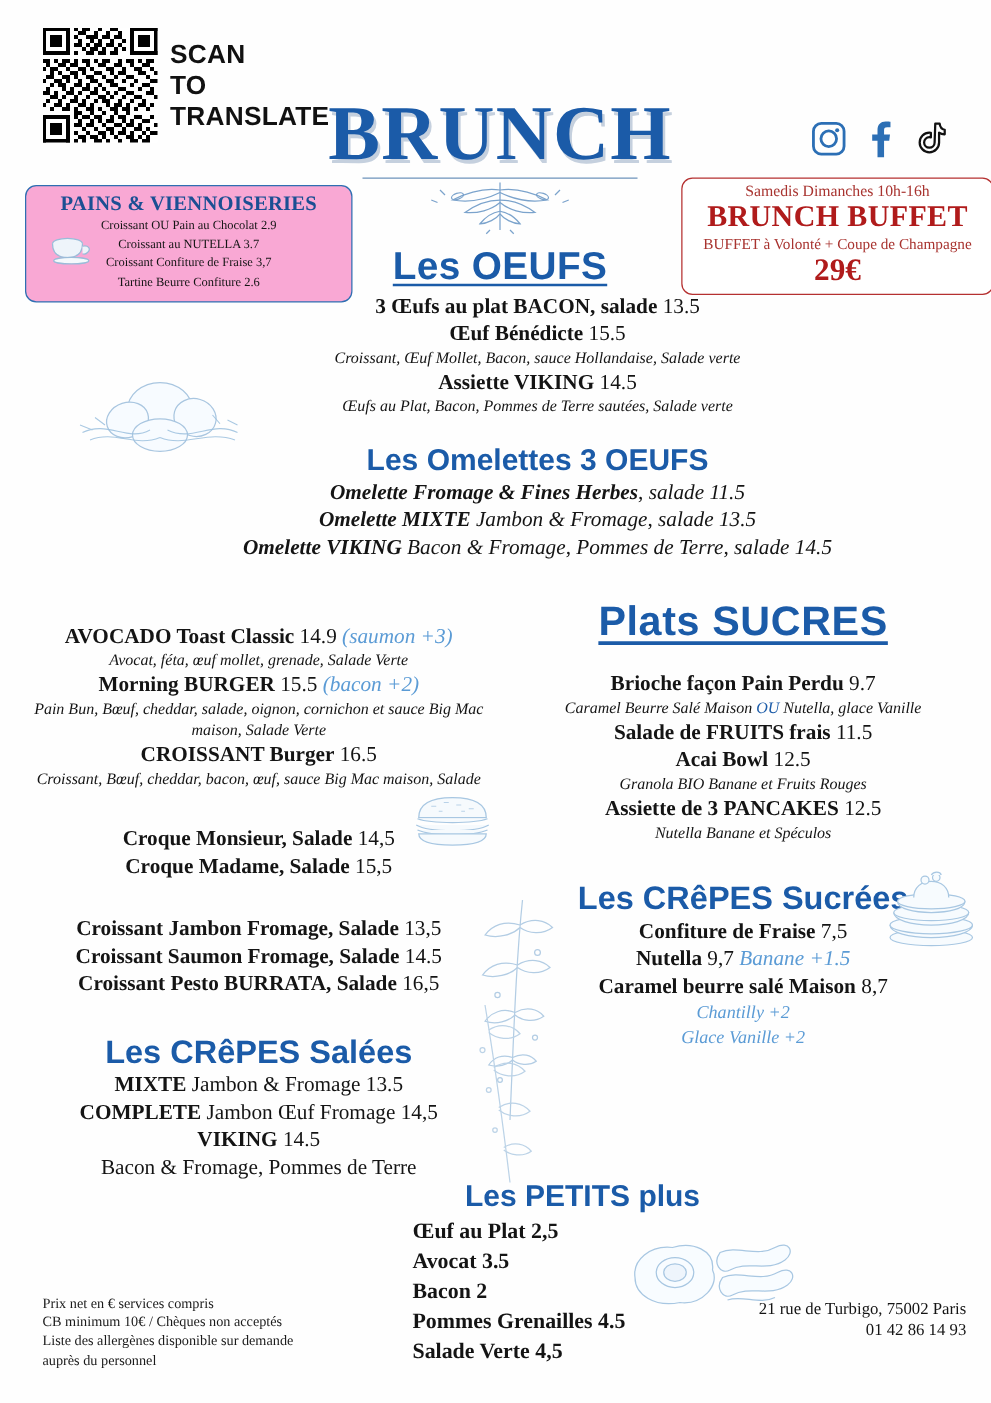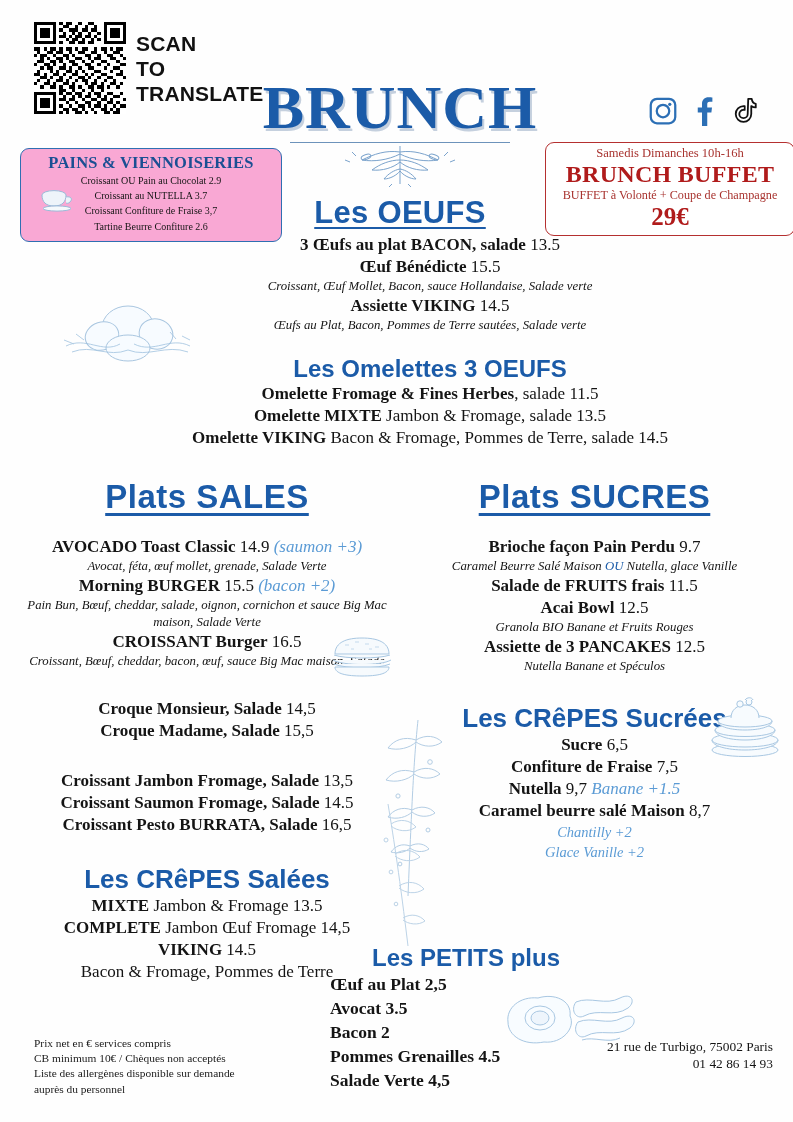--- a/index.html
+++ b/index.html
@@ -65,21 +65,21 @@
   .oeufs-items{position:absolute;left:150px;top:234px;width:560px;text-align:center;}
   .itm{font-size:17px;line-height:22px;}
   .itm b{font-weight:bold;}
   .desc{font-size:12.8px;line-height:17px;font-style:italic;}
 
   
   .omel-h{
     position:absolute;left:150px;top:355px;width:560px;text-align:center;
     font-family:"Liberation Sans", sans-serif;font-weight:bold;font-size:24px;color:#1b5ba8;
   }
-  .omel-items{position:absolute;left:120px;top:383px;width:620px;text-align:center;}
+  .omel-items{position:absolute;left:120px;top:383px;width:620px;text-align:center;font-style:italic;}
 
   
   .col-l{position:absolute;left:12px;top:478px;width:390px;text-align:center;}
   .col-r{position:absolute;left:402px;top:478px;width:385px;text-align:center;}
   .cat-h{
     font-family:"Liberation Sans", serif;font-weight:bold;font-size:33px;color:#1b5ba8;
     text-decoration:underline;text-underline-offset:5px;text-decoration-thickness:3px;
     letter-spacing:.5px;
   }
   .sub-h{
@@ -457,21 +457,20 @@
       <path d="M32 128 C24 125, 17 128, 13 134 C20 136, 28 134, 32 130"></path>
       <path d="M32 128 C40 124, 47 126, 51 131 C45 135, 37 134, 32 130"></path>
       <circle cx="52" cy="44" r="2.3"></circle>
         <circle cx="20" cy="78" r="2.1"></circle>
       <circle cx="50" cy="112" r="2"></circle>
         <circle cx="22" cy="146" r="1.9"></circle>
     </g>
   </svg>
 
   <div class="col-l">
-    <div class="cat-h">Plats SALES</div>
     <div class="gap-m"></div>
 
     <div class="itm">
       <b>AVOCADO Toast Classic</b>
       <span>14.9</span>
       <span class="ital lightblue">(saumon +3)</span>
     </div>
     <div class="desc">Avocat, féta, œuf mollet, grenade, Salade Verte</div>
 
     <div class="itm">
@@ -579,24 +578,20 @@
 
     <div class="itm">
       <b>Assiette de 3 PANCAKES</b>
       <span>12.5</span>
     </div>
     <div class="desc">Nutella Banane et Spéculos</div>
 
     <div class="gap-l"></div>
 
     <div class="sub-h">Les CRêPES Sucrées</div>
-    <div class="itm">
-      <b>Sucre</b>
-      <span>6,5</span>
-    </div>
     <div class="itm">
       <b>Confiture de Fraise</b>
       <span>7,5</span>
     </div>
     <div class="itm">
       <b>Nutella</b>
       <span>9,7</span>
       <span class="ital lightblue">Banane +1.5</span>
     </div>
     <div class="itm">

